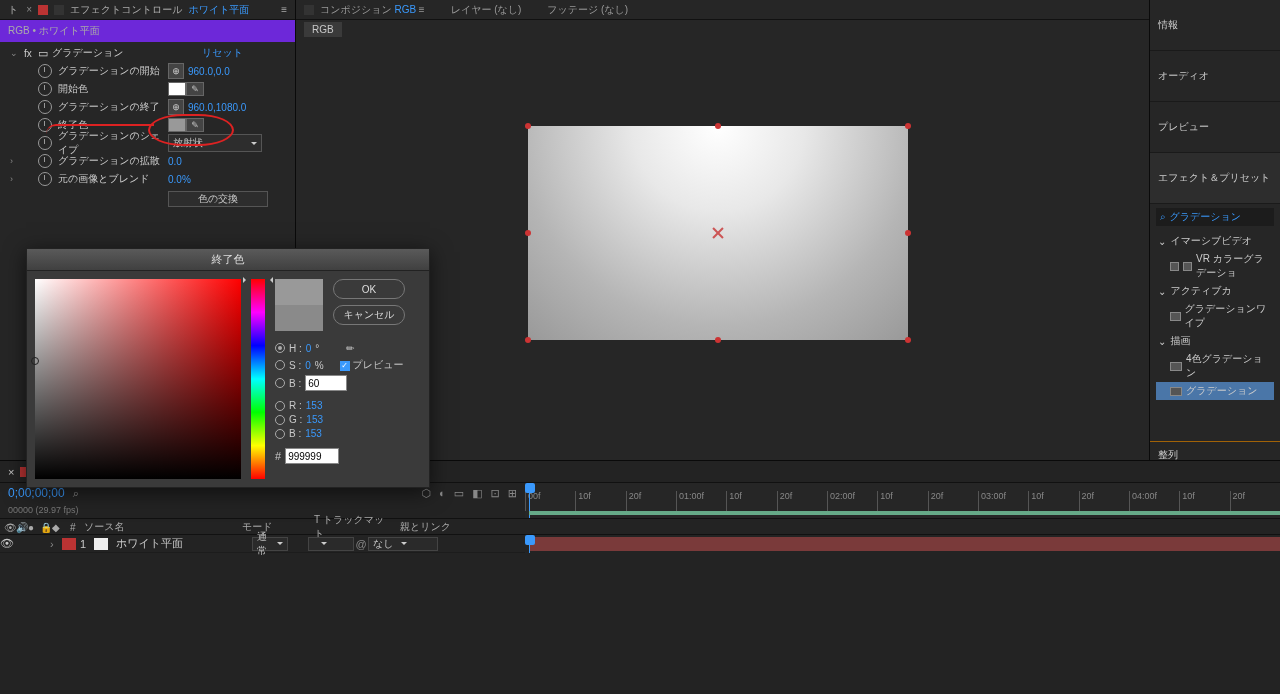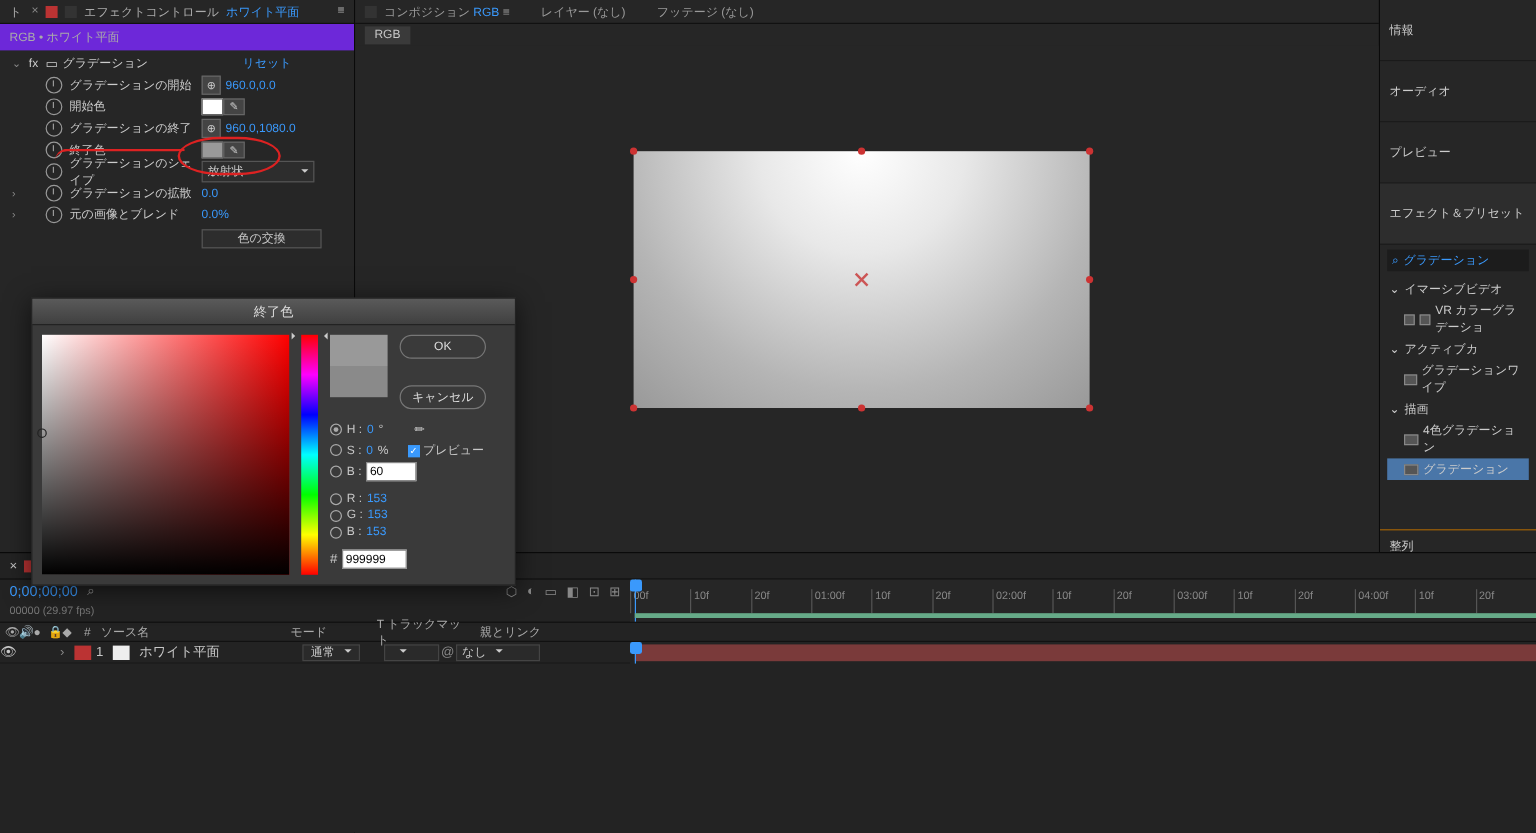--- a/index.html
+++ b/index.html
@@ -79,21 +79,21 @@
   .cd-cursor { position:absolute; left:-4px; top:78px; width:8px; height:8px; border:1.5px solid #222; border-radius:50%;}
   .cd-hue { width: 14px; height: 200px; background: linear-gradient(to bottom, #f00,#f0f,#00f,#0ff,#0f0,#ff0,#f00); position:relative;}
   .cd-hue-marker { position:absolute; left:-4px; top:-2px; width:22px; height:6px; }
   .cd-hue-marker::before,.cd-hue-marker::after{content:'';position:absolute;width:0;height:0;border:3px solid transparent;}
   .cd-hue-marker::before{left:-4px; border-left-color:#ccc;}
   .cd-hue-marker::after{right:-4px; border-right-color:#ccc;}
   .cd-right { flex:1; display:flex; flex-direction:column; gap:6px; }
   .cd-preview-row { display:flex; gap:10px; align-items:flex-start;}
   .cd-preview { width:48px; height:52px; display:flex; flex-direction:column;}
   .cd-preview > div { flex:1; }
-  .cd-buttons { display:flex; flex-direction:column; gap:22px;}
+  .cd-buttons { display:flex; flex-direction:column; gap:6px;}
   .cd-btn { width:72px; height:20px; border:1px solid #777; border-radius:10px; background:#3a3a3a; color:#ddd; font-size:10px; display:flex; align-items:center; justify-content:center;}
   .cd-hsv { display:flex; flex-direction:column; gap:3px; margin-top:4px;}
   .cd-row { display:flex; align-items:center; gap:4px; font-size:10px;}
   .cd-radio { width:10px; height:10px; border:1px solid #aaa; border-radius:50%; display:inline-block;}
   .cd-radio.sel::after{content:'';display:block;width:4px;height:4px;background:#aaa;border-radius:50%;margin:2px;}
   .cd-inp { width:42px; height:16px; background:#fff; color:#000; border:1px solid #888; padding:0 2px; font-size:10px;}
   .cd-val { color:#3a99fc; }
   .cd-dropper { width:14px; height:14px; display:inline-flex; align-items:center; justify-content:center; color:#ccc; transform: rotate(-45deg);}
   .cd-chk { width:10px; height:10px; background:#3a99fc; border:1px solid #3a99fc; display:inline-flex; align-items:center; justify-content:center; color:#fff; font-size:8px;}
   .cd-hex { display:flex; align-items:center; gap:4px;}
@@ -117,21 +117,21 @@
   .tl-playhead::before{content:'';position:absolute;left:-5px;top:0;width:10px;height:10px;background:#3a99fc;border-radius:2px;}
   .tl-workbar { position:absolute; left:4px; top:28px; right:0; height:4px; background:linear-gradient(#6a8, #6a8);}
   
   .tl-body { display:flex; }
   .tl-layer-row { height:18px; display:flex; align-items:center; border-bottom:1px solid #1c1c1c;}
   .tl-layers-left { width:525px; }
   .eye { width:14px; text-align:center;}
   .layer-color { width:14px; height:12px; }
   .layer-name { flex:0 0 140px; padding-left:4px;}
   .mode-dd, .matte-dd, .parent-dd { background:#2a2a2a; border:1px solid #444; font-size:10px; padding:0 4px; height:14px; display:flex; align-items:center; gap:6px;}
-  .mode-dd{width:48px;justify-content:center;} .matte-dd{width:46px;} .parent-dd{width:70px;}
+  .mode-dd{width:36px;} .matte-dd{width:46px;} .parent-dd{width:70px;}
   .tl-track { flex:1; position:relative;}
   .track-bar { position:absolute; left:4px; right:0; top:2px; height:14px; background:#7a3a3a;}
   
   .chev-down::after{content:'';display:inline-block;border:3px solid transparent;border-top-color:#ccc;margin-left:2px;position:relative;top:1px;}
 </style>
 </head>
 <body>
 
 <div class="main-grid">
 

